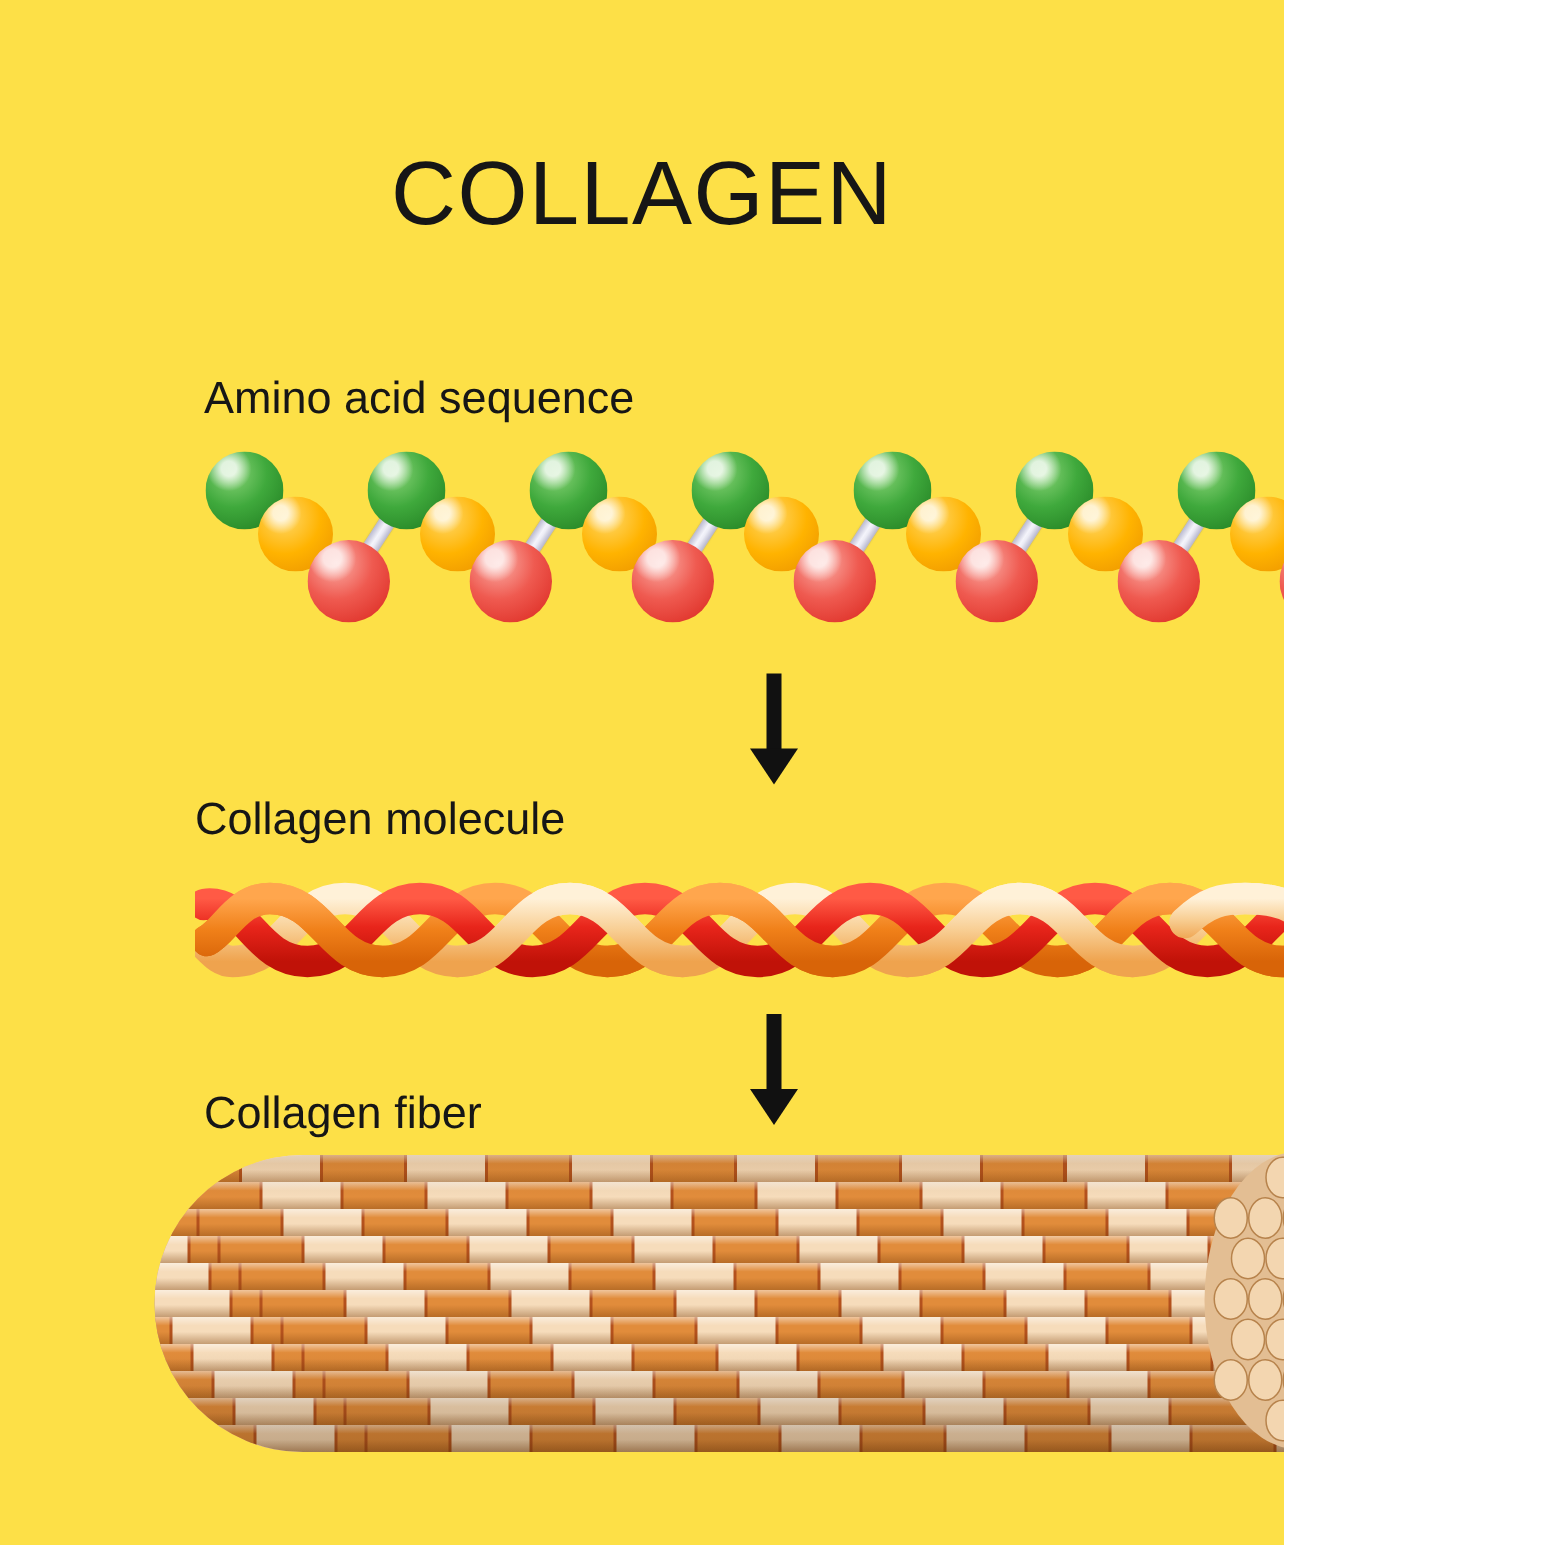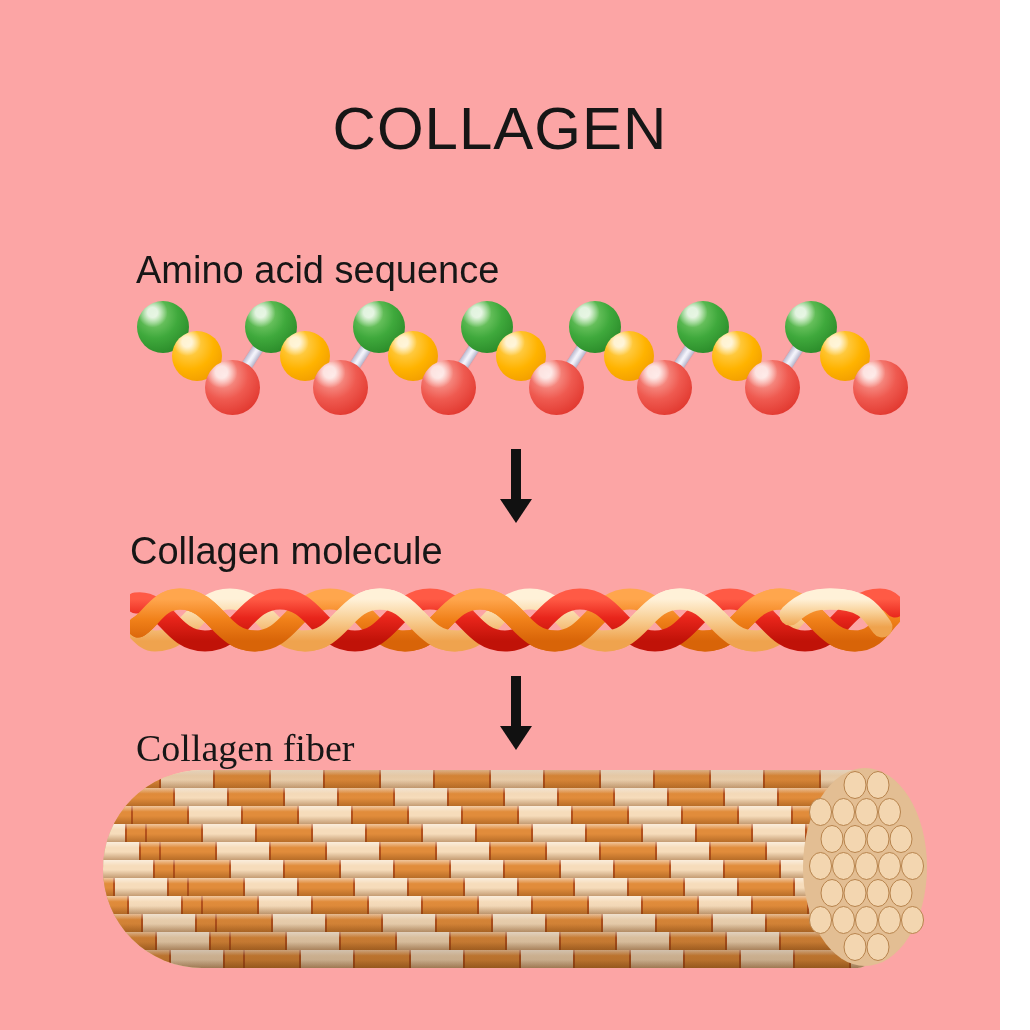--- a/index.html
+++ b/index.html
@@ -1,28 +1,28 @@
 <!DOCTYPE html>
 <html style="--green-mid: #3FA93C; --yellow-mid: #FFB300; --red-mid: #EF5A50; --strand-red: #E8251B; --strand-orange: #F08019; --strand-cream: #F8CE93; --fiber-orange: #E18C3B; --fiber-cream: #F6DCBB; --fiber-sep: #B4511D; --arrow: #111111;"><head>
 <meta charset="utf-8">
 <style>
   html,body{margin:0;padding:0;background:#ffffff;}
   .stage{
-    position:relative;width:1000px;height:1030px;background:#fca5a5;overflow:hidden;
+    position:relative;width:856px;height:1030px;background:#fde047;overflow:hidden;
     font-family:"Liberation Sans", sans-serif;color:#111;
   }
   
   .title{
     position:absolute;left:0;right:0;top:94px;text-align:center;
     font-size:60px;letter-spacing:1px;color:#161616;
   }
-  .sec-label{position:absolute;font-size:38px;color:#161616;}
+  .sec-label{position:absolute;font-size:30px;color:#161616;}
   .label-amino{left:136px;top:249px;}
   .label-molecule{left:130px;top:530px;}
-  .label-fiber{left:136px;top:726px;font-family:Liberation Serif, serif;}
+  .label-fiber{left:136px;top:726px;}
 
   
   .down-arrow{position:absolute;width:32px;height:74px;}
   .arrow-1{left:500px;top:449px;}
   .arrow-2{left:500px;top:676px;}
   .down-arrow .shaft{
     position:absolute;left:11px;top:0;width:10px;height:51px;background:var(--arrow,#111);
   }
   .down-arrow .head{
     position:absolute;left:0;top:50px;width:0;height:0;

